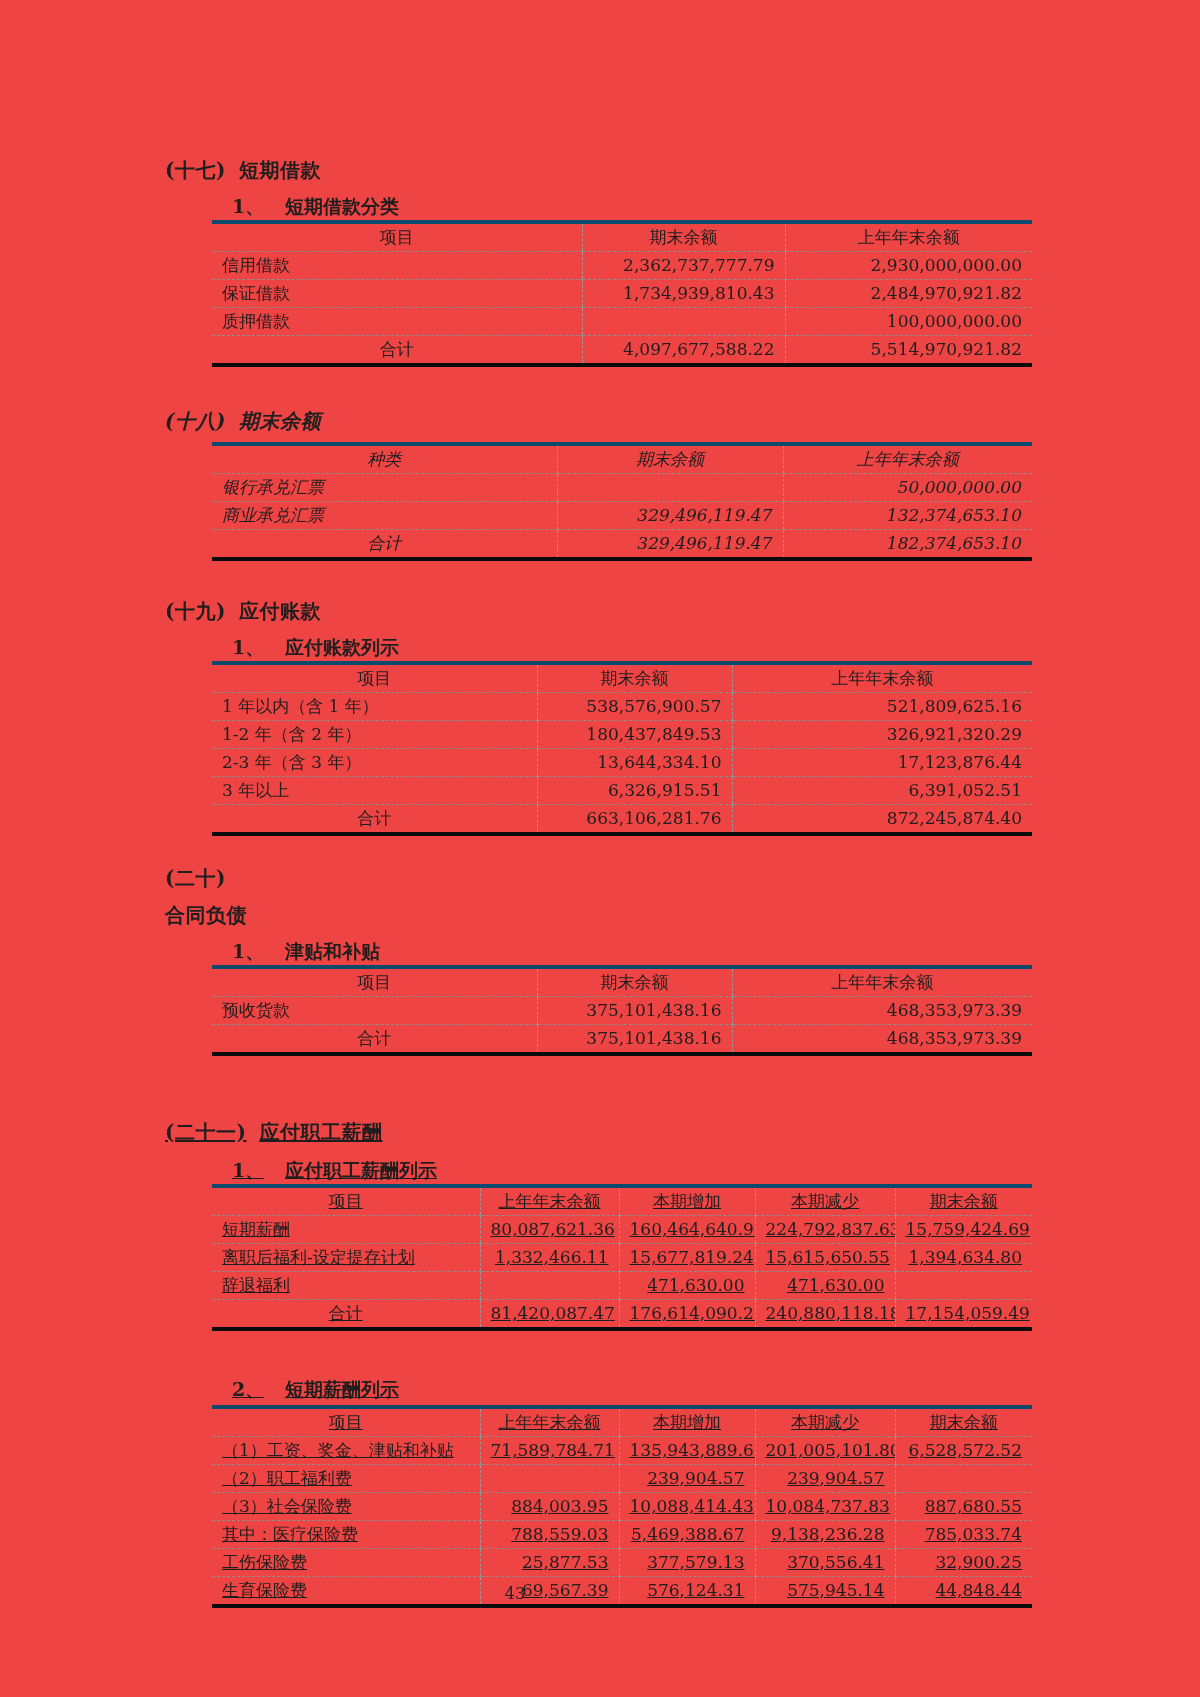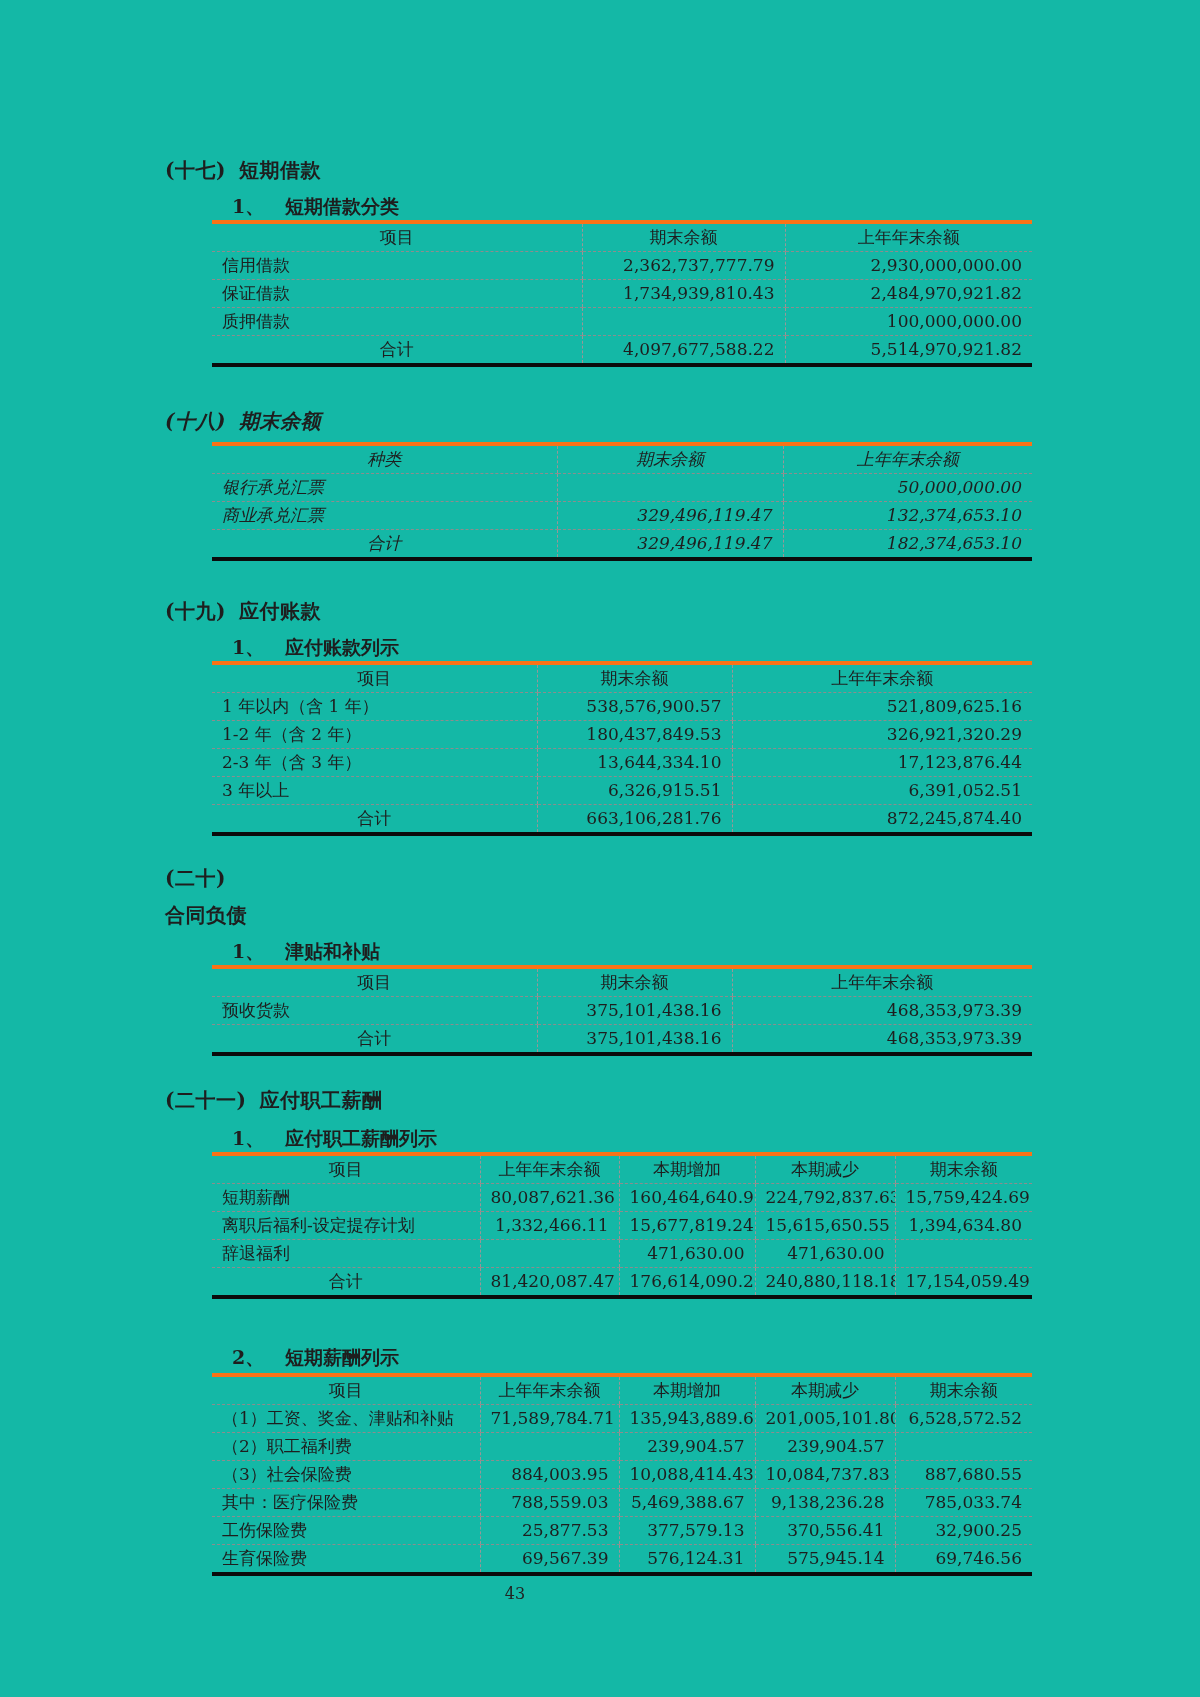--- a/index.html
+++ b/index.html
@@ -1,40 +1,40 @@
 <!DOCTYPE html>
 <html><head>
 <meta charset="utf-8">
 <style>
   html,body{margin:0;padding:0;background:#ffffff;}
   .page{
     position:relative;
     width:1200px;height:1697px;
-    background:#14b8a6;
+    background:#ef4444;
     box-sizing:border-box;
     padding:158px 0 0 165px;
     font-family:"DejaVu Serif","Liberation Serif",serif;
     color:#1e1e1e;
     overflow:hidden;
   }
   .sec-heading{
     display:flex;align-items:baseline;gap:13px;
     font-size:20px;font-weight:700;line-height:24px;
     letter-spacing:0.5px;
   }
   .sub-heading{
     display:flex;align-items:baseline;
     margin-left:67px;
     font-size:19px;font-weight:700;line-height:24px;
   }
   .sub-heading .sub-num{width:53px;}
   table.fin{
     border-collapse:collapse;table-layout:fixed;
     width:820px;margin-left:47px;
-    border-top:4px solid #f97316;
+    border-top:4px solid #0c4a6e;
     border-bottom:4px solid #0b0b0b;
     font-size:17px;
   }
   table.fin th{
     font-weight:400;text-align:center;
     padding:3px 8px;line-height:21px;
     border-bottom:1px dashed #8d8d8d;
   }
   table.fin td{
     padding:3px 10px;line-height:21px;height:21px;
@@ -44,21 +44,21 @@
   table.fin tr:last-child td{border-bottom:none;}
   table.fin th + th, table.fin td + td{border-left:1px dashed #979797;}
   td.item{text-align:left;padding-left:15px;}
   td.num{text-align:right;padding-right:10px;font-variant-numeric:tabular-nums;}
   td.ctr{text-align:center;}
   td.ind{padding-left:73px;}
   
   #sec18{margin-top:42px;font-style:italic;}
   #sec19{margin-top:38px;}
   #sec20{margin-top:30px;}
-  #sec21{margin-top:32px;}
+  #sec21{margin-top:64px;text-decoration:underline;}
   #sec17 .sec-heading{margin-bottom:12px;}
   #sec19 .sec-heading{margin-bottom:12px;}
   #sec20 .sec-heading{margin-bottom:12px;flex-direction:column;}
   #sec21 .sec-heading{margin-bottom:14px;}
   .sub-heading{margin-bottom:2px;}
   #sec18 table.fin{margin-top:9px;}
   #sub2-heading{margin-top:46px;margin-bottom:4px;}
   .page-number{
     position:absolute;left:0;right:170px;top:1584px;
     text-align:center;font-size:16px;color:#222;
@@ -356,20 +356,20 @@
           <td class="num">25,877.53</td>
           <td class="num">377,579.13</td>
           <td class="num">370,556.41</td>
           <td class="num">32,900.25</td>
         </tr>
         <tr>
           <td class="item ind">生育保险费</td>
           <td class="num">69,567.39</td>
           <td class="num">576,124.31</td>
           <td class="num">575,945.14</td>
-          <td class="num">69,746.56</td>
+          <td class="num">44,848.44</td>
         </tr>
       </tbody>
     </table>
   </div>
 
   <div class="page-number">43</div>
 </div>
 
 </body></html>

